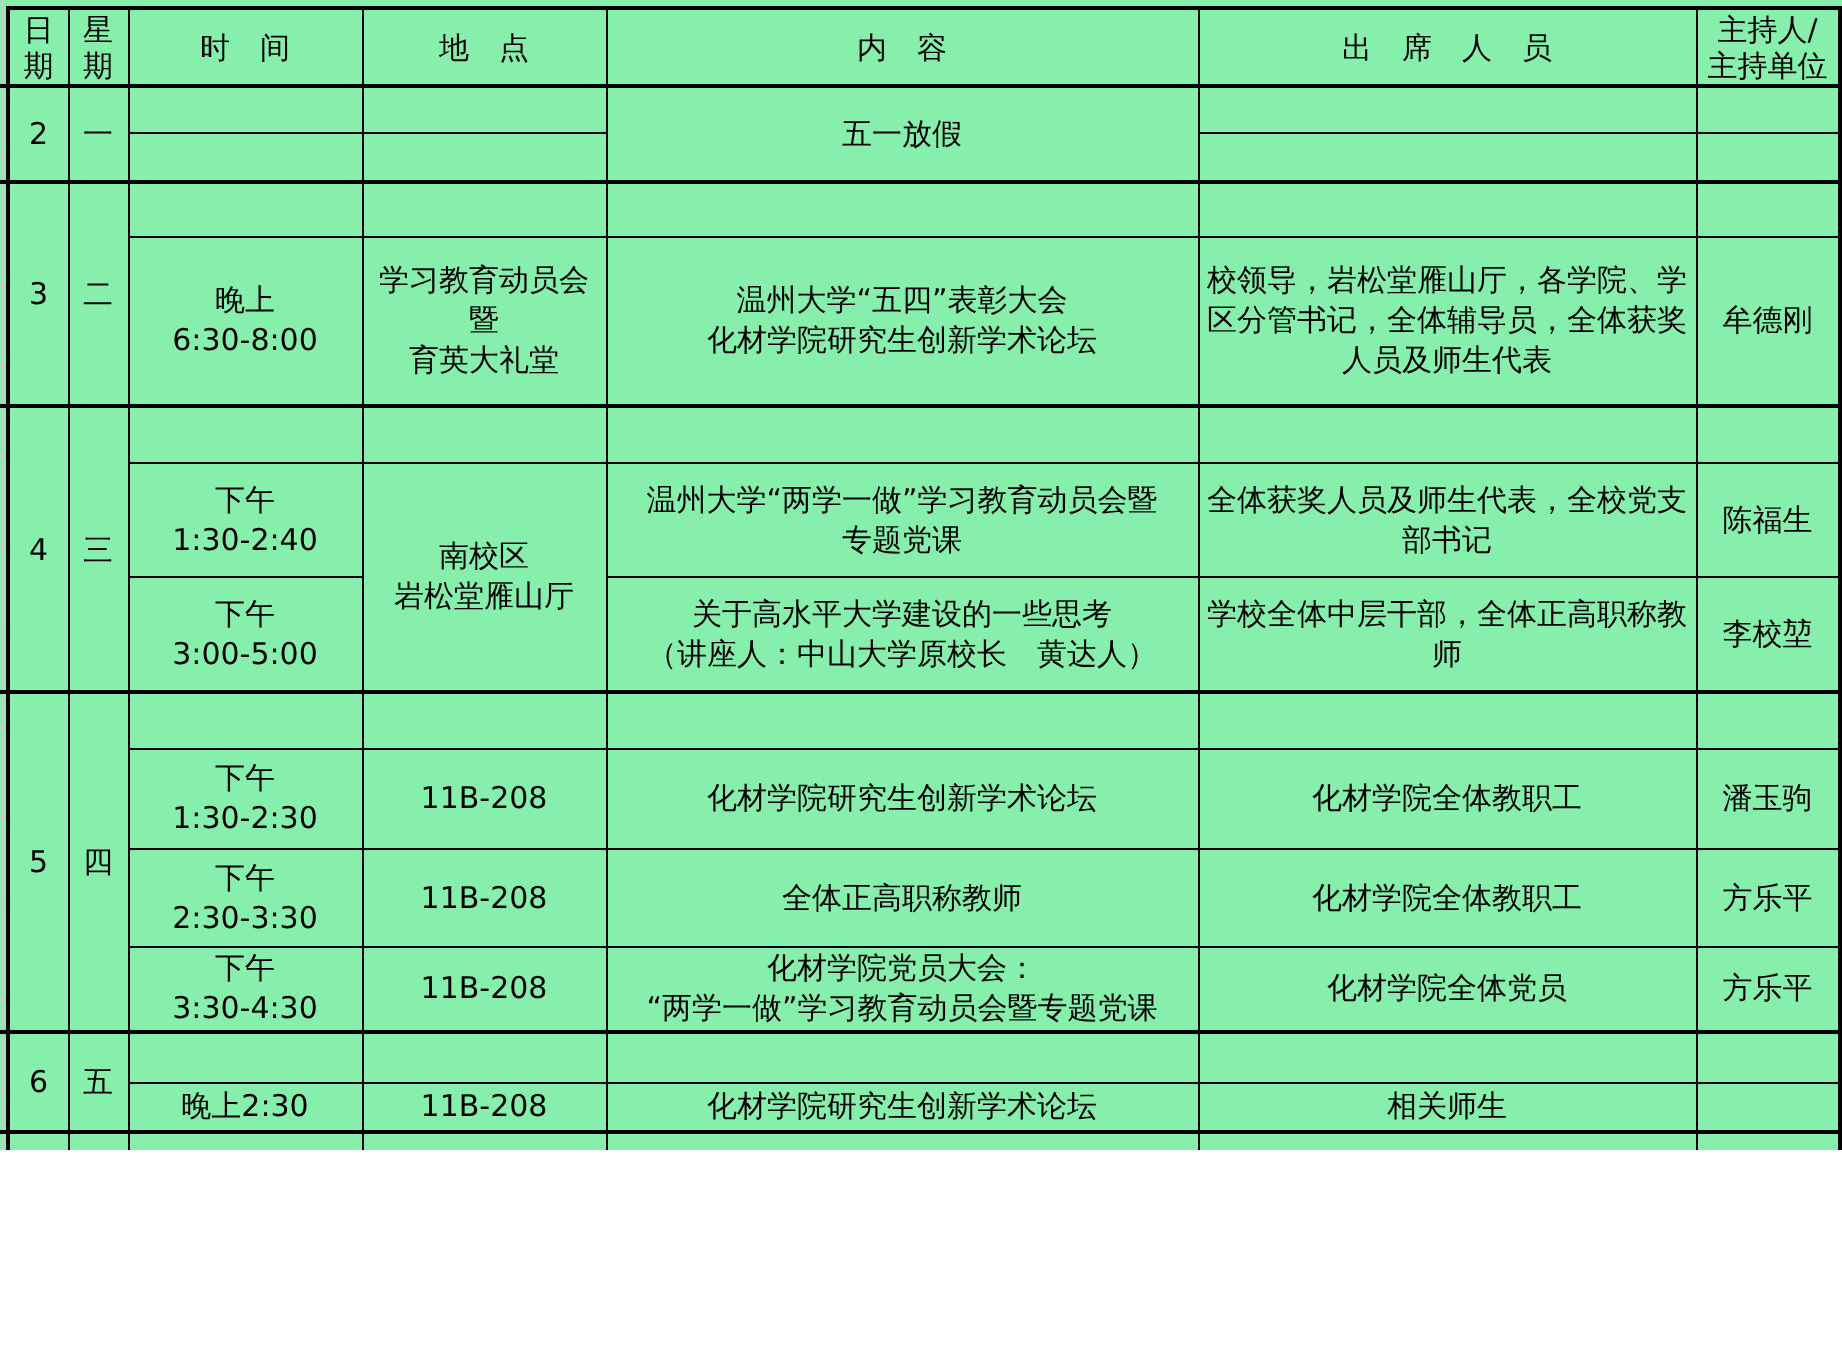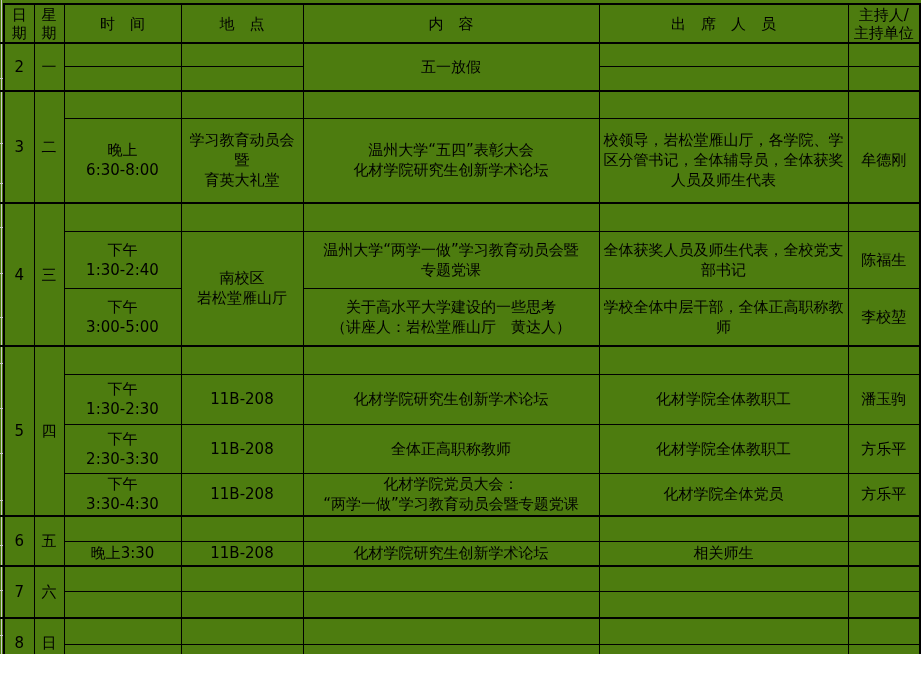--- a/index.html
+++ b/index.html
@@ -1,19 +1,19 @@
 <!DOCTYPE html>
 <html><head>
 <meta charset="utf-8">
 <style>
   html,body { margin:0; padding:0; }
   .screen {
     position:relative;
-    width:921px; height:654px;
-    background:#4d7c0f;
+    width:921px; height:575px;
+    background:#86efac;
     font-family:"DejaVu Sans", sans-serif;
     color:#000;
     overflow:hidden;
   }
   table.sched {
     position:absolute; left:3px; top:3px;
     border-collapse:collapse;
     table-layout:fixed;
     border:2px solid #000;
   }
@@ -124,21 +124,21 @@
 岩松堂雁山厅</td>
       <td>温州大学“两学一做”学习教育动员会暨
 专题党课</td>
       <td>全体获奖人员及师生代表，全校党支部书记</td>
       <td>陈福生</td>
     </tr>
     <tr class="h58">
       <td>下午
 3:00-5:00</td>
       <td>关于高水平大学建设的一些思考
-（讲座人：岩松堂雁山厅　黄达人）</td>
+（讲座人：中山大学原校长　黄达人）</td>
       <td>学校全体中层干部，全体正高职称教师</td>
       <td>李校堃</td>
     </tr>
 
     <tr class="h28 block">
       <td rowspan="4">5</td>
       <td rowspan="4">四</td>
       <td></td>
       <td></td>
       <td></td>
@@ -174,21 +174,21 @@
     <tr class="h25 block">
       <td rowspan="2">6</td>
       <td rowspan="2">五</td>
       <td></td>
       <td></td>
       <td></td>
       <td></td>
       <td></td>
     </tr>
     <tr class="h25">
-      <td>晚上3:30</td>
+      <td>晚上2:30</td>
       <td>11B-208</td>
       <td>化材学院研究生创新学术论坛</td>
       <td>相关师生</td>
       <td></td>
     </tr>
 
     <tr class="h25 block">
       <td rowspan="2">7</td>
       <td rowspan="2">六</td>
       <td></td>

